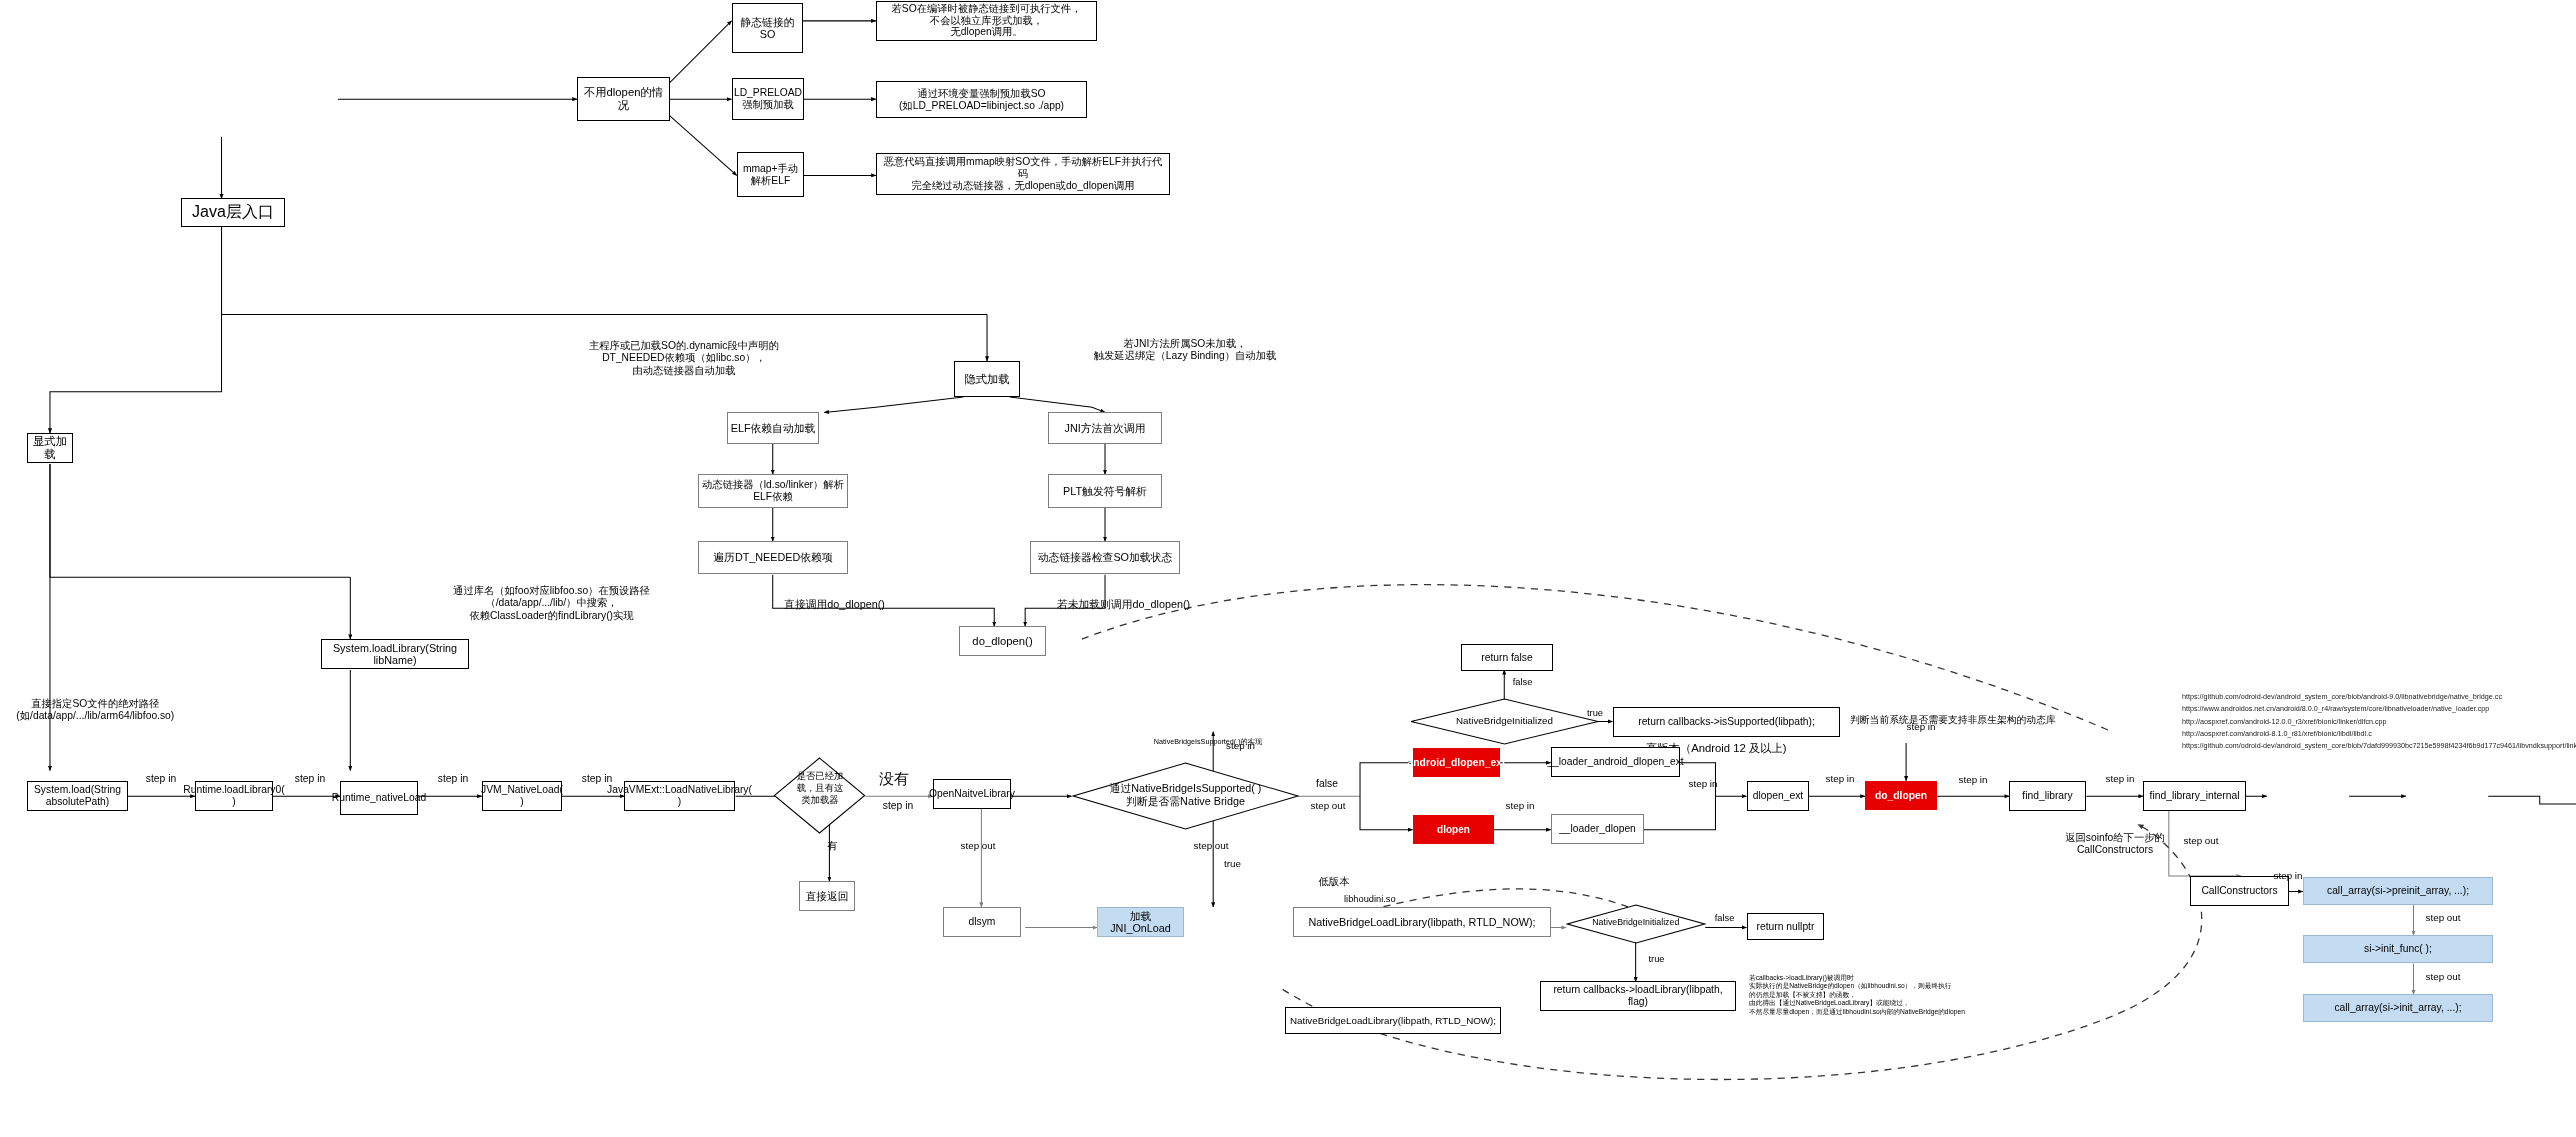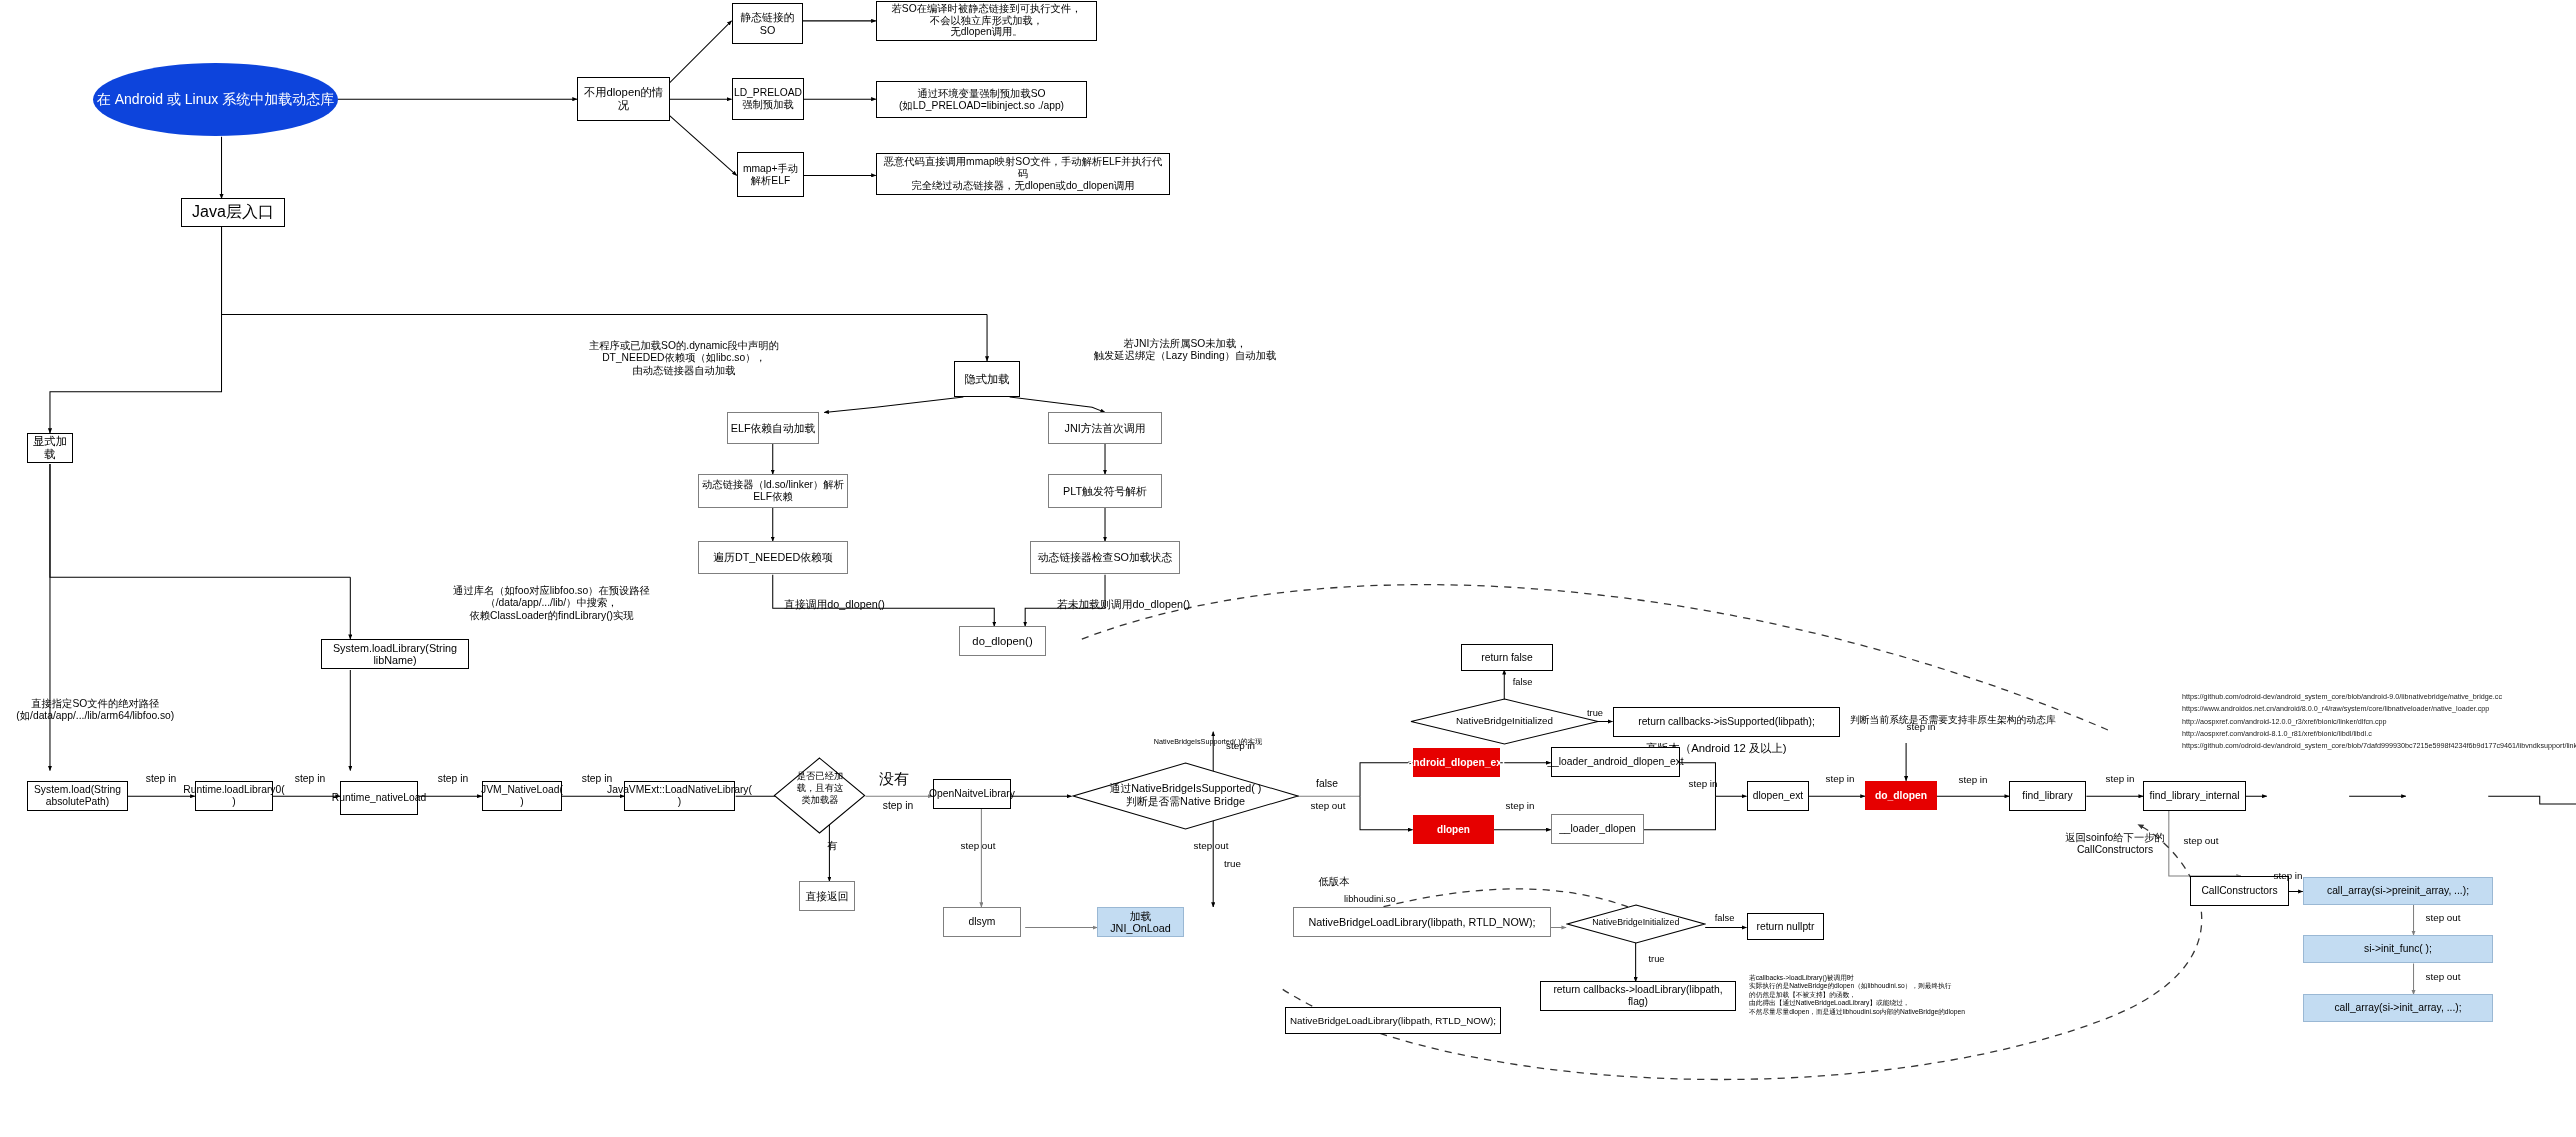--- a/index.html
+++ b/index.html
@@ -126,25 +126,24 @@
   <path class="ln g" d="M2740,1800 L3040,1800" marker-end="url(#ahg)"></path>
   <path class="ln" d="M3310,1800 L3390,1800" marker-end="url(#ah)"></path>
   <path class="ln" d="M3175,1828 L3175,1905" marker-end="url(#ah)"></path>
   <path class="ln g" d="M1990,1800 L2130,1800" marker-end="url(#ahg)"></path>
 
   <path class="ln dash" d="M2100,1240 C2600,1050 3400,1120 4100,1420"></path>
   <path class="ln dash" d="M2610,1780 C2880,1700 3050,1720 3160,1760"></path>
   <path class="ln dash" d="M2490,1920 C2800,2120 3600,2160 4080,1980 C4400,1860 4250,1650 4150,1600" marker-end="url(#ahd)"></path>
 </svg>
 
-<div class="node ellipse" style="left:93px;top:63px;width:245px;height:73px;font-size:14px;">在 Android 或 Linux 系统中加载动态库</div>
 
 <div class="node" style="left:577px;top:77px;width:93px;height:44px;font-size:11.3px;">不用dlopen的情况</div>
 
-<div class="node" style="left:732px;top:3.1px;width:71px;height:41px;font-size:10.8px;text-align:center;">静态链接的SO</div>
+<div class="node" style="left:732px;top:3.1px;width:71px;height:50px;font-size:10.8px;text-align:center;">静态链接的SO</div>
 <div class="node" style="left:876px;top:0.5px;width:221px;height:40px;font-size:10.3px;">若SO在编译时被静态链接到可执行文件，
 不会以独立库形式加载，
 无dlopen调用。</div>
 
 <div class="node" style="left:732px;top:78px;width:72px;height:42px;font-size:10.3px;">LD_PRELOAD强制预加载</div>
 <div class="node" style="left:876px;top:81px;width:211px;height:37px;font-size:10.3px;">通过环境变量强制预加载SO
 (如LD_PRELOAD=libinject.so ./app)</div>
 
 <div class="node" style="left:737px;top:152px;width:67px;height:45px;font-size:10.3px;">mmap+手动解析ELF</div>
 <div class="node" style="left:876px;top:153px;width:294px;height:42px;font-size:10.3px;">恶意代码直接调用mmap映射SO文件，手动解析ELF并执行代码

